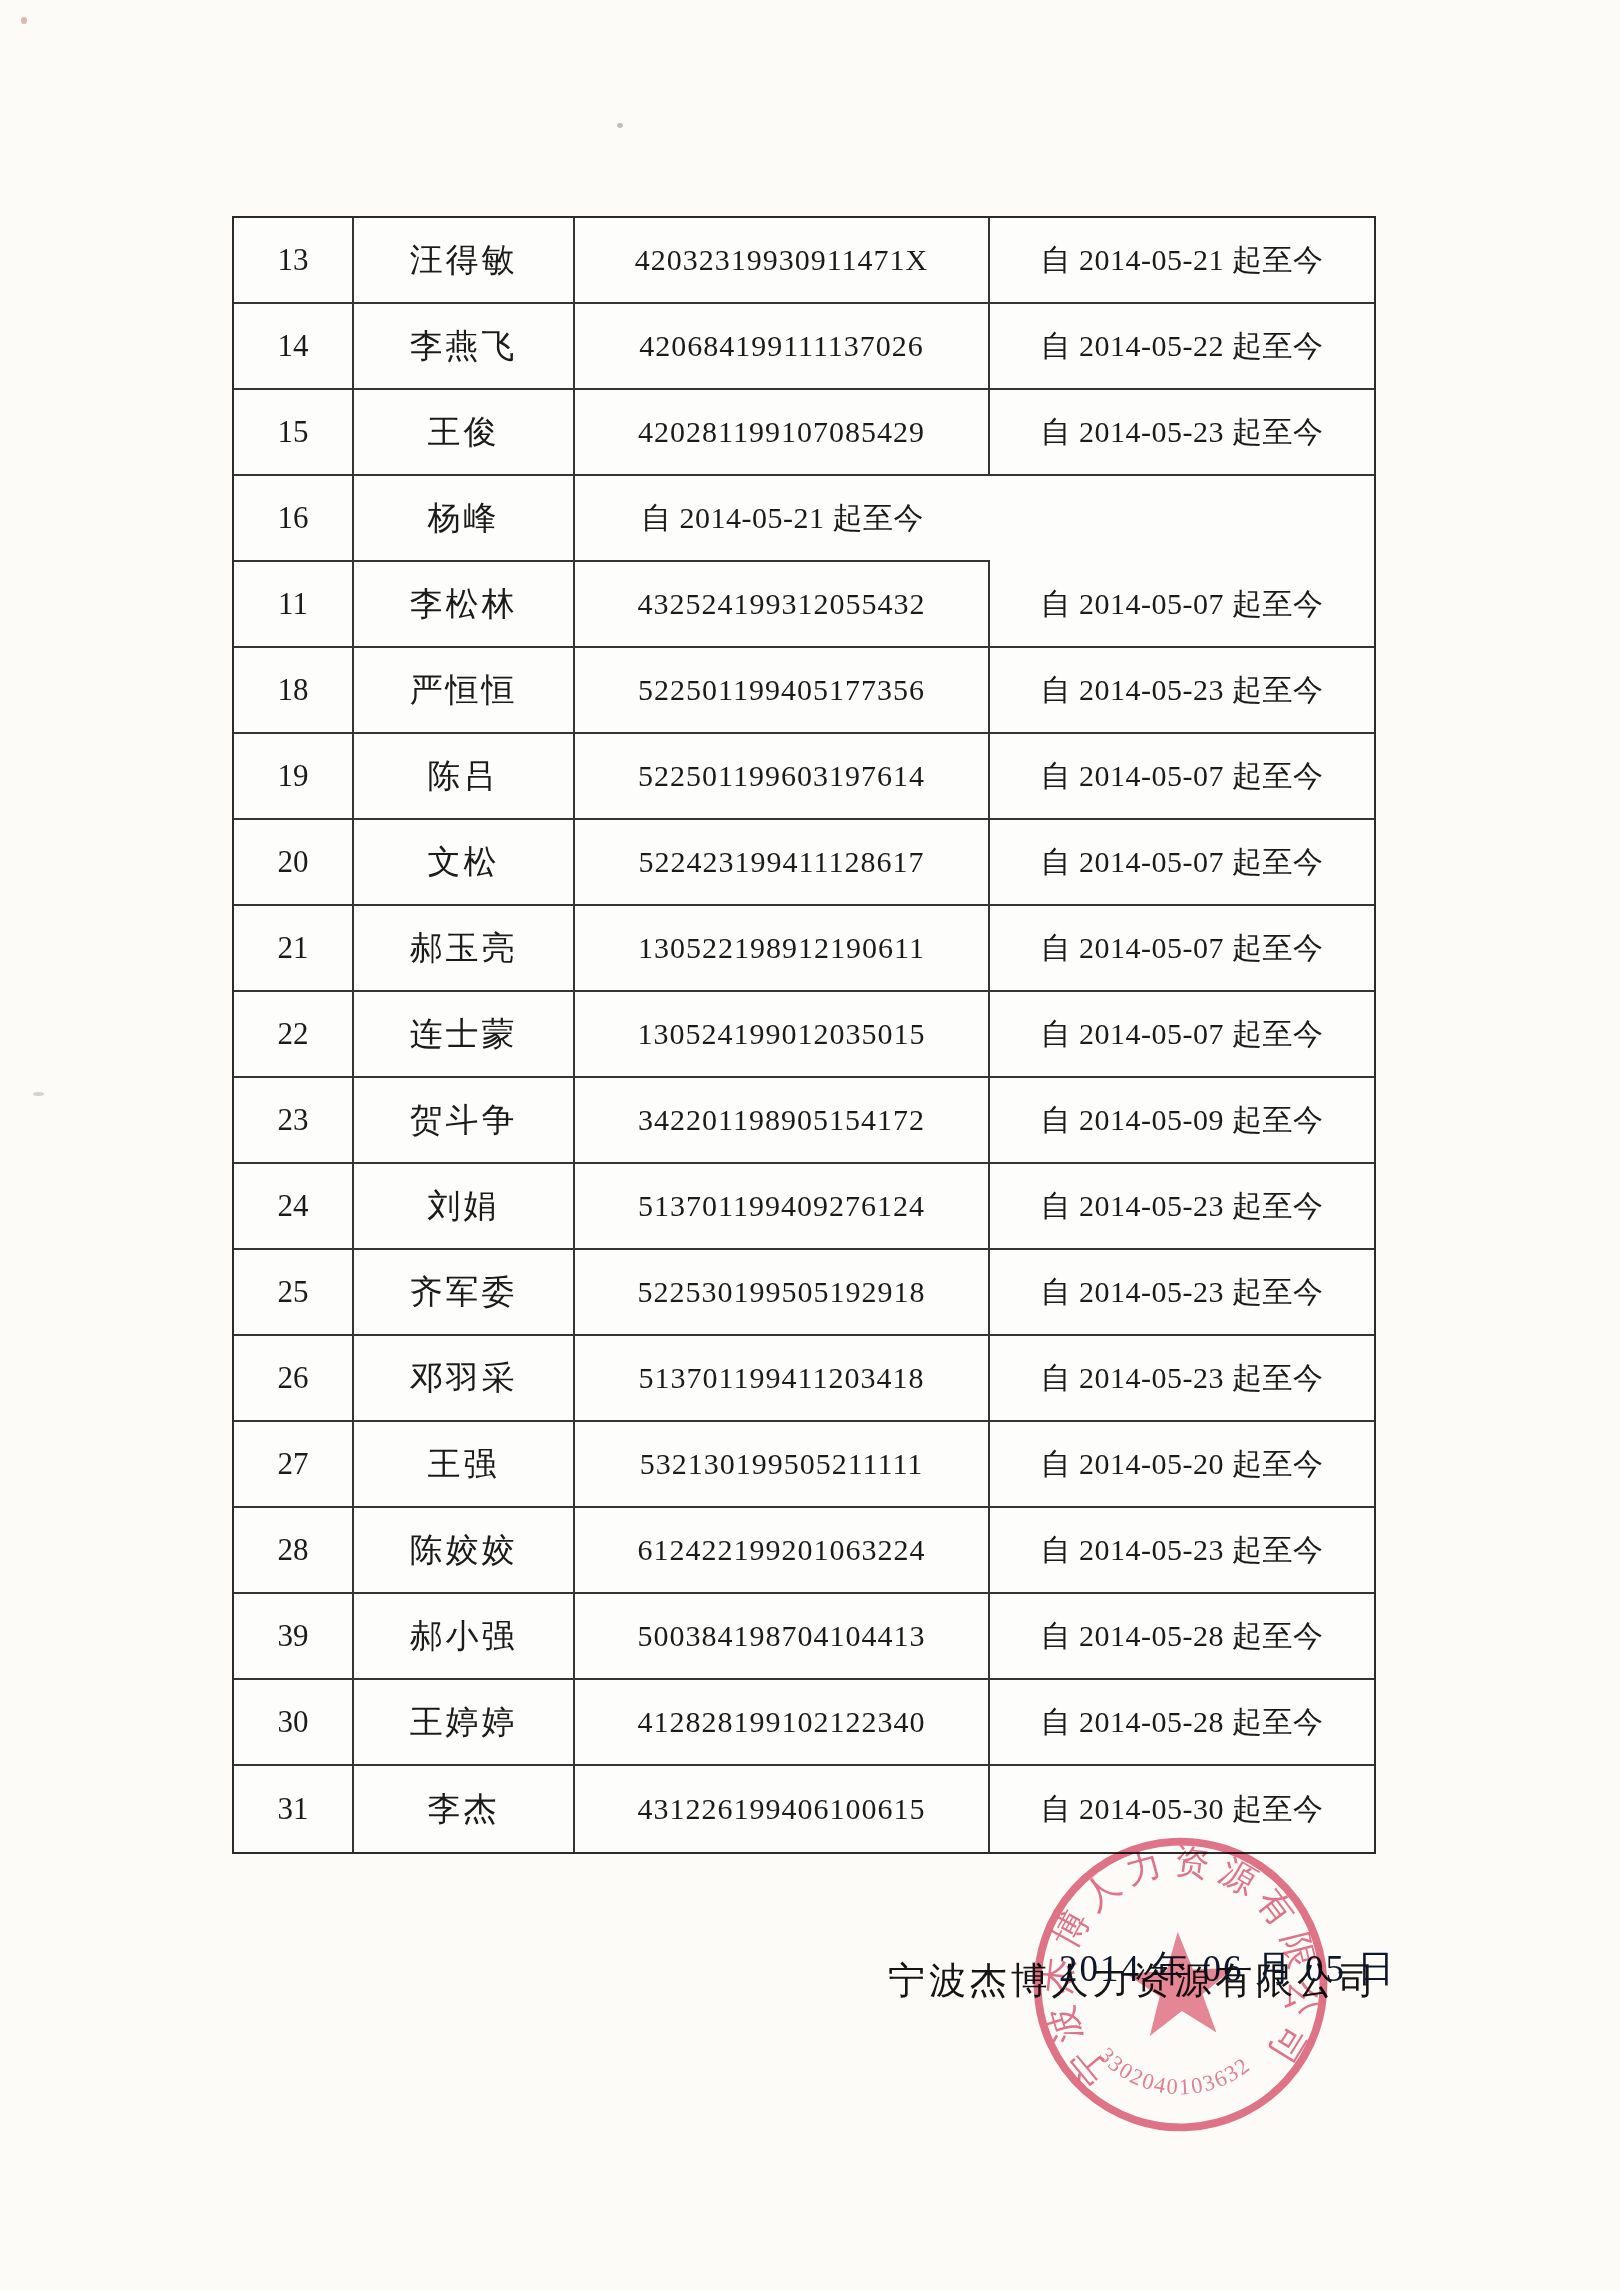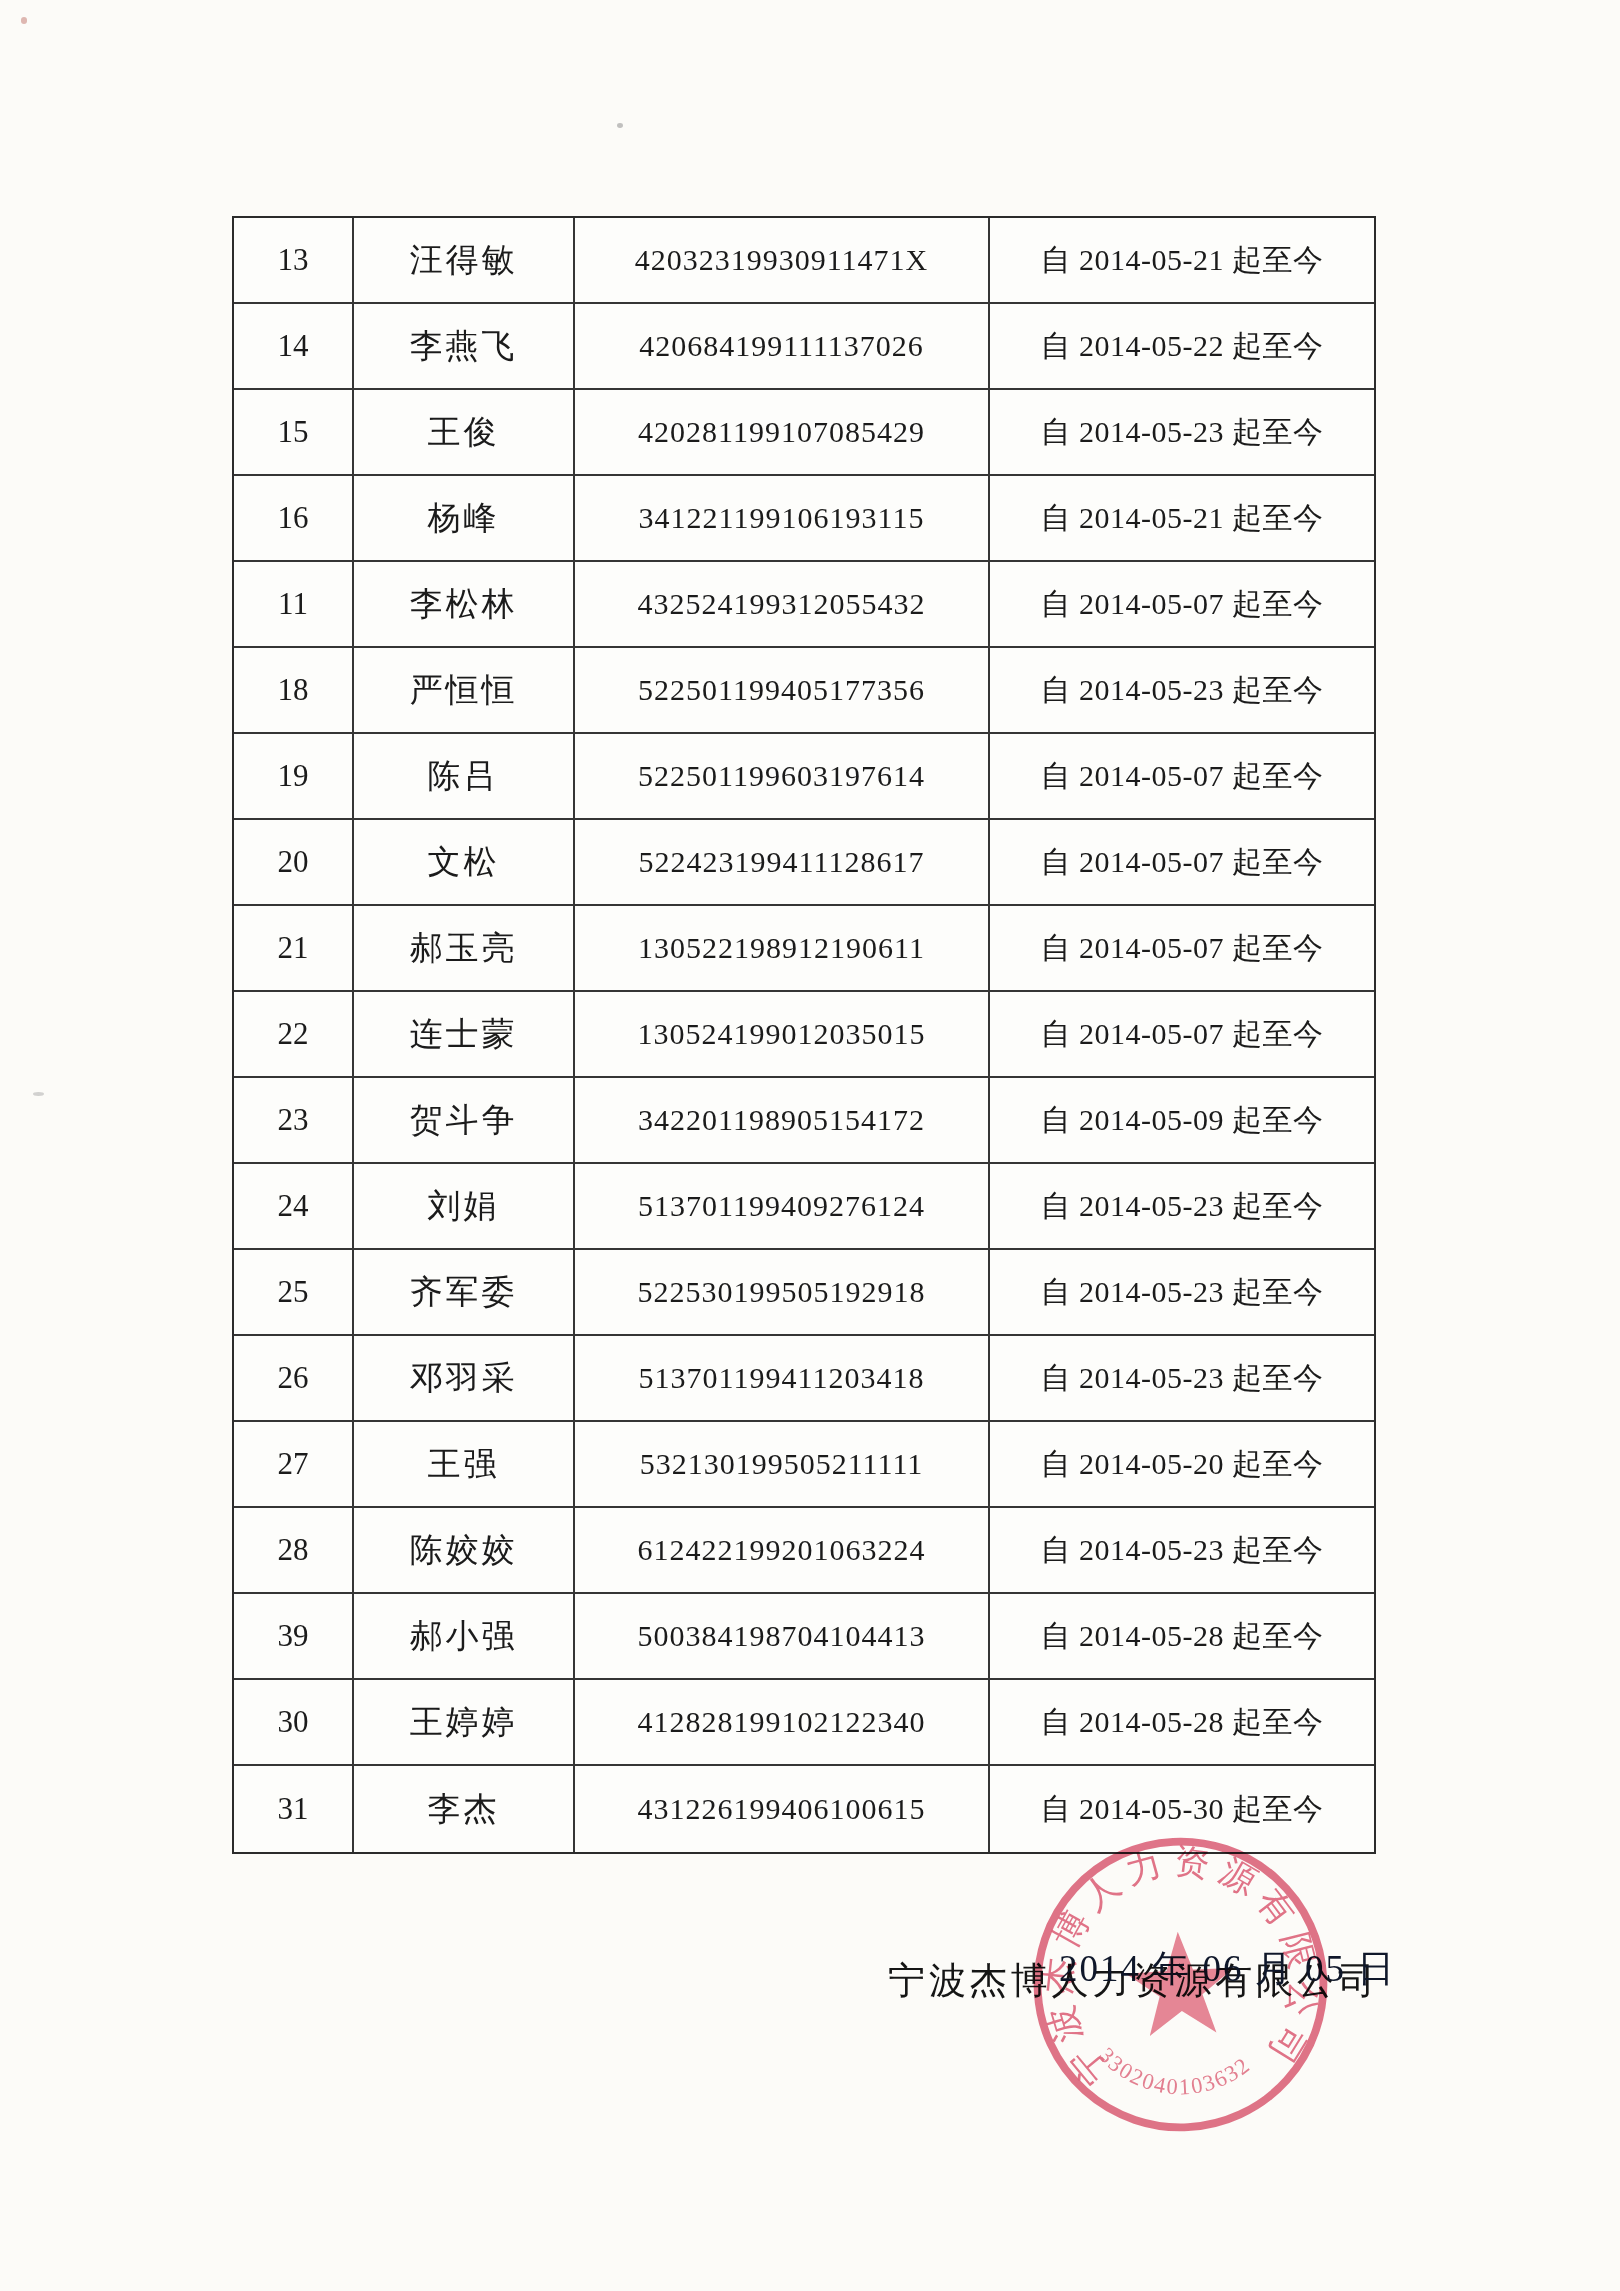--- a/index.html
+++ b/index.html
@@ -78,21 +78,20 @@
       </div>
       <div class="row">
         <div class="cell cell-no">15</div>
         <div class="cell cell-name">王俊</div>
         <div class="cell cell-id">420281199107085429</div>
         <div class="cell cell-period">自 2014-05-23 起至今</div>
       </div>
       <div class="row">
         <div class="cell cell-no">16</div>
         <div class="cell cell-name">杨峰</div>
-        <div class="cell cell-id">341221199106193115</div>
         <div class="cell cell-period">自 2014-05-21 起至今</div>
       </div>
       <div class="row">
         <div class="cell cell-no">11</div>
         <div class="cell cell-name">李松林</div>
         <div class="cell cell-id">432524199312055432</div>
         <div class="cell cell-period">自 2014-05-07 起至今</div>
       </div>
       <div class="row">
         <div class="cell cell-no">18</div>

